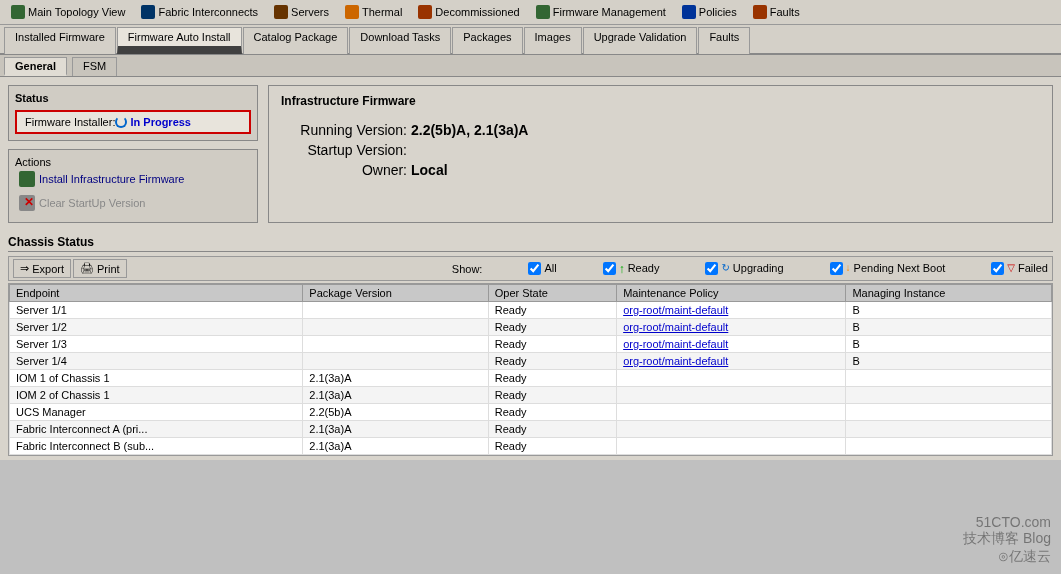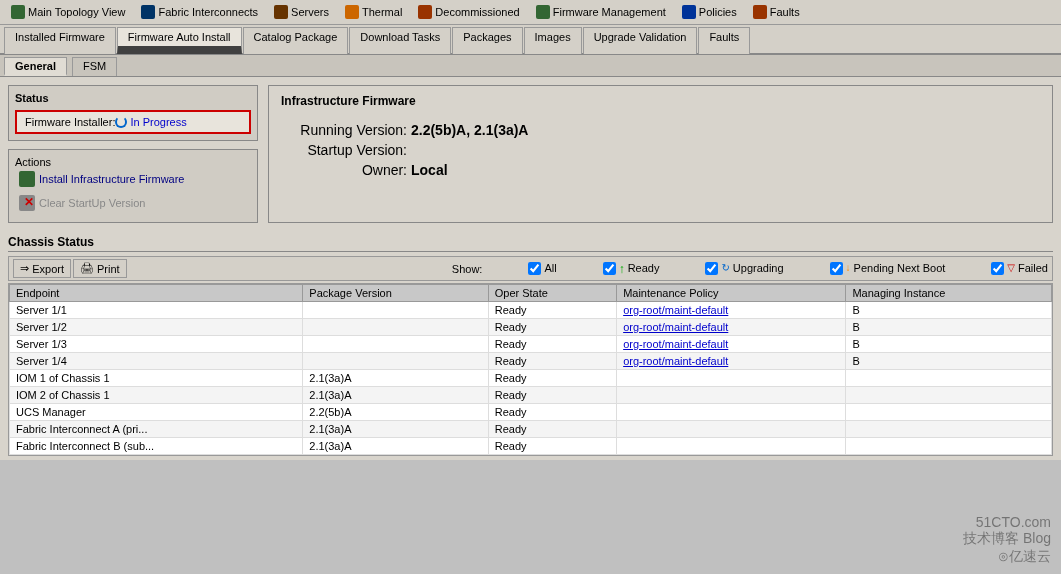--- a/index.html
+++ b/index.html
@@ -100,21 +100,21 @@
       border: 2px solid #c00;
       padding: 4px 8px;
       font-size: 11px;
       background: #e8e4dc;
       display: flex;
       align-items: center;
       margin-bottom: 0;
     }
     .in-progress {
       color: #0000cc;
-      font-weight: normal;
+      font-weight: bold;
       display: flex;
       align-items: center;
       gap: 3px;
     }
     .spin-icon {
       display: inline-block;
       width: 12px; height: 12px;
       border: 2px solid #0066cc;
       border-top-color: transparent;
       border-radius: 50%;

